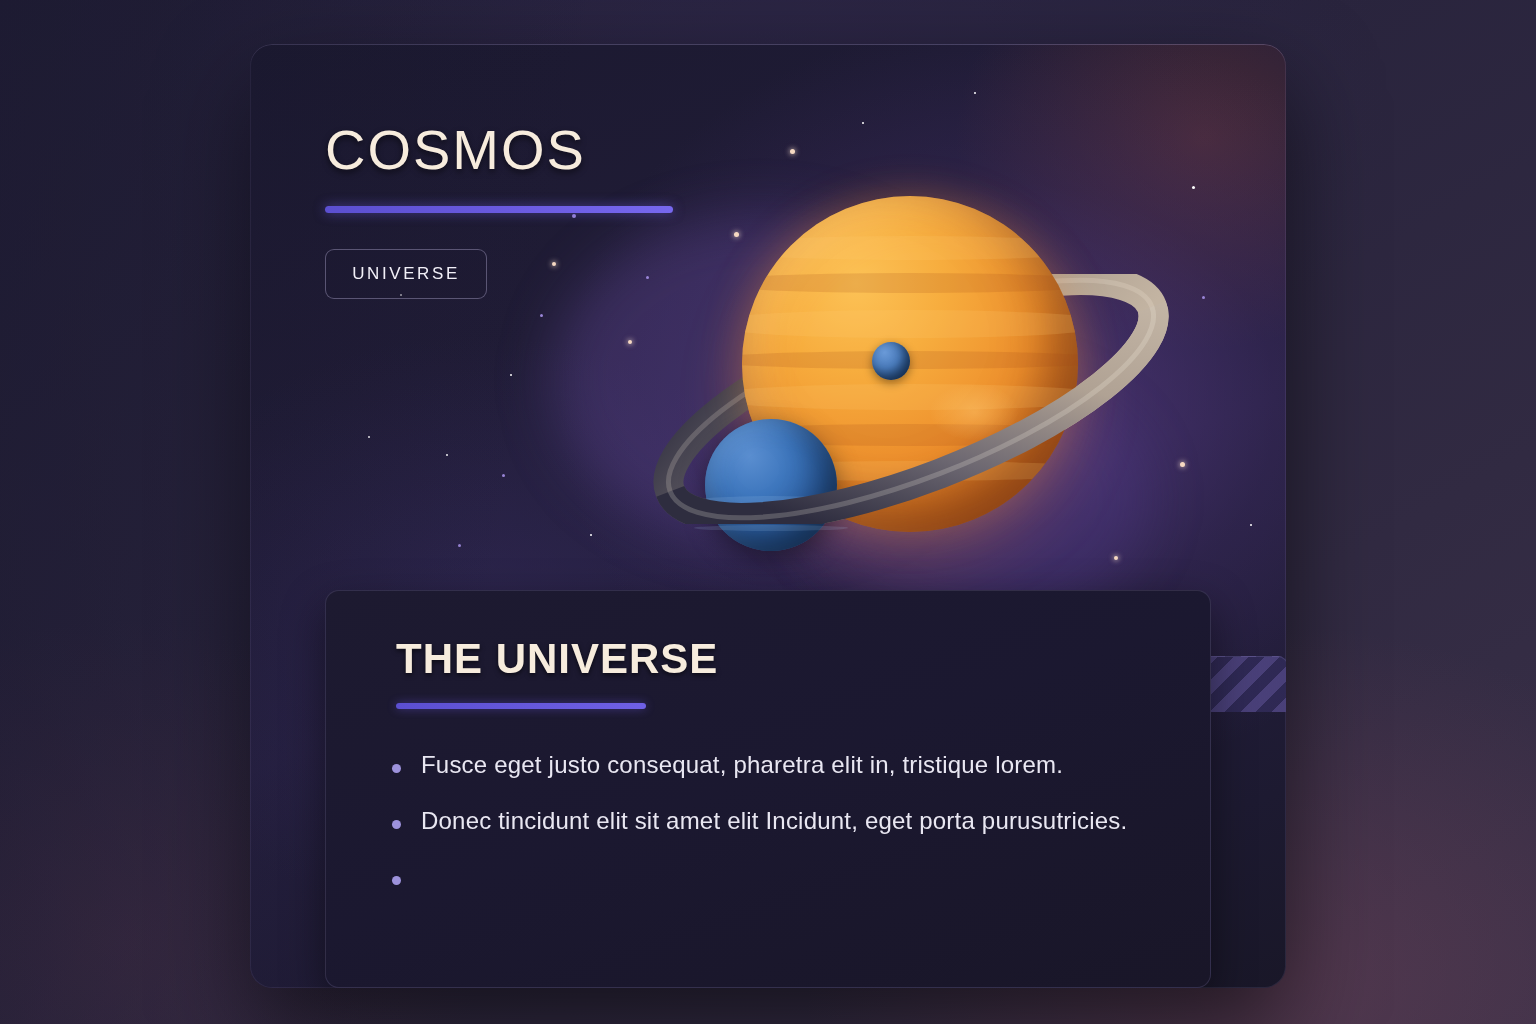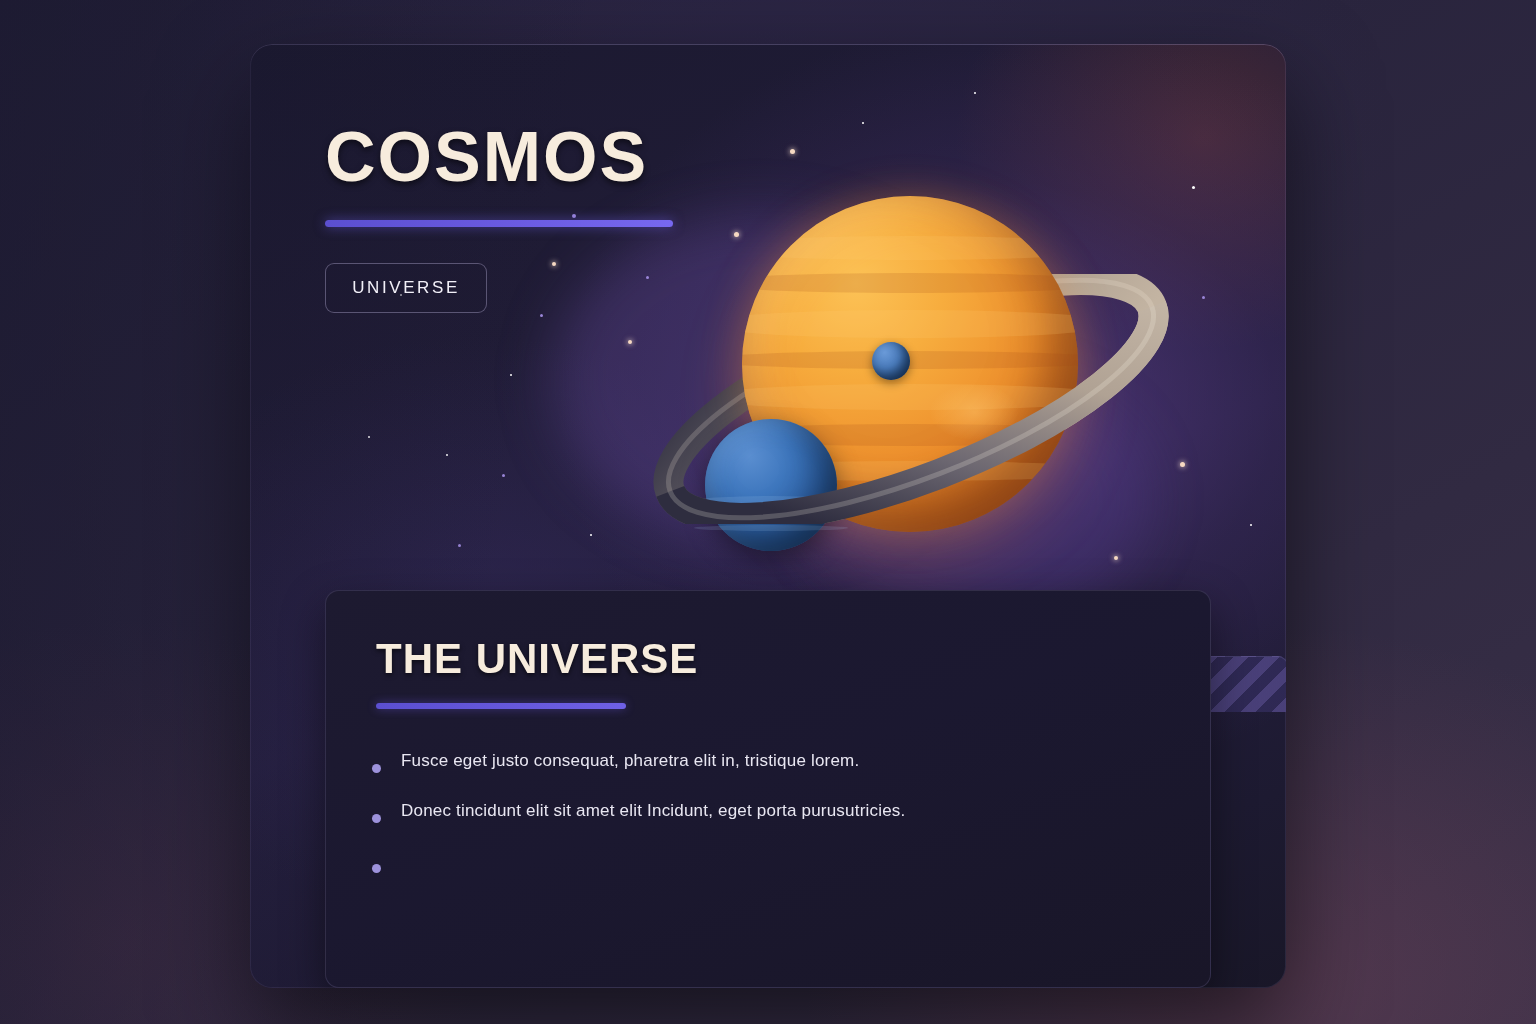--- a/index.html
+++ b/index.html
@@ -130,22 +130,22 @@
   #planet-moon {
     left:622px; top:298px;
     width:38px; height:38px;
     background:radial-gradient(circle at 33% 27%, #6a9ad8 0%, #4a7cbd 42%, #2f5a93 72%, #1d3a60 100%);
     box-shadow:inset -5px -5px 11px rgba(10,26,48,0.6), 0 3px 10px rgba(0,0,0,0.4);
   }
 
   
   #header { position:absolute; left:75px; top:78px; z-index:6; }
   #cosmos-title {
-    font-size:70px;
-    font-weight:bold;
+    font-size:56px;
+    font-weight:normal;
     letter-spacing:2px;
     color:#f7ecdd;
     line-height:1;
     text-shadow:0 3px 6px rgba(0,0,0,0.55);
   }
   #title-rule {
     margin-top:28px;
     width:348px; height:7px;
     border-radius:4px;
     background:linear-gradient(90deg, #5b4fd0 0%, #6a5ae0 52%, #7768ef 100%);
@@ -181,20 +181,21 @@
   
   #content-panel {
     position:absolute;
     left:75px; top:546px;
     width:886px; height:398px;
     border-radius:14px;
     background:linear-gradient(160deg, #1d1a30 0%, #1b1830 48%, #191628 100%);
     border:1px solid rgba(150,142,196,0.20);
     box-shadow:0 16px 44px rgba(0,0,0,0.45);
     z-index:7;
+    padding-left:20px;
   }
   #panel-title {
     margin:44px 0 0 50px;
     font-size:42px;
     font-weight:bold;
     letter-spacing:1px;
     color:#f7ecdd;
     text-shadow:0 2px 5px rgba(0,0,0,0.6);
   }
   #panel-rule {
@@ -202,21 +203,21 @@
     width:250px; height:6px;
     border-radius:3px;
     background:linear-gradient(90deg, #5b4fd0 0%, #6f60e6 100%);
     box-shadow:0 0 10px rgba(108,92,230,0.45);
   }
   #bullet-list { margin:42px 0 0 46px; list-style:none; }
   .bullet-item {
     display:flex;
     align-items:flex-start;
     margin-bottom:28px;
-    font-size:17px;
+    font-size:24px;
     color:#e9e7f2;
     letter-spacing:0.2px;
   }
   .bullet-dot {
     width:9px; height:9px;
     border-radius:50%;
     background:#9d92dc;
     margin:13px 20px 0 0;
     flex:0 0 auto;
   }

